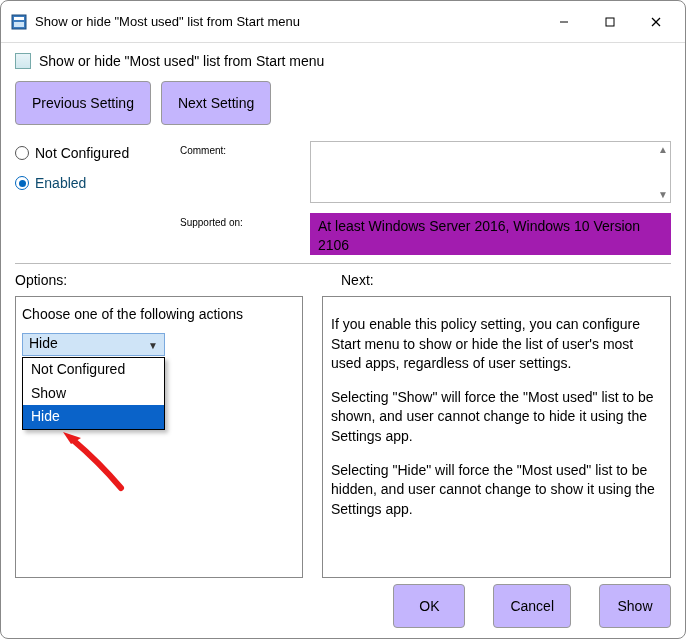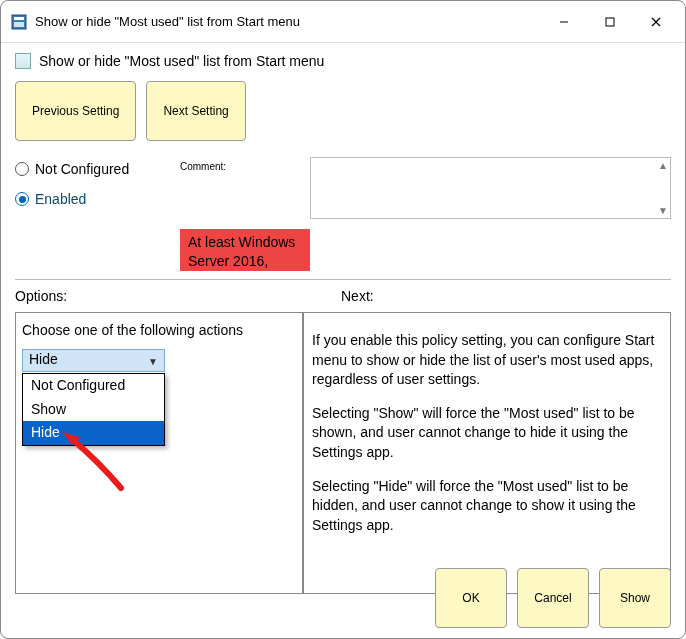--- a/index.html
+++ b/index.html
@@ -48,25 +48,25 @@
     border:1px solid #7aa;
     background: linear-gradient(#e8f4f8,#d0e8ee);
     margin-right:8px;
   }
   .nav-buttons {
     padding: 4px 14px 14px 14px;
     display:flex;
     gap: 10px;
   }
   .btn {
-    background:#fef9c3;
+    background:#c4b5fd;
     border:1px solid #999;
     border-radius:4px;
-    padding: 22px 16px;
-    font-size:12px;
+    padding: 13px 16px;
+    font-size:14px;
     font-family:inherit;
     cursor:pointer;
   }
   
   .config-grid {
     display:grid;
     grid-template-columns: 165px 130px 1fr;
     padding: 2px 14px 0 14px;
     row-gap: 10px;
     align-items: start;
@@ -90,21 +90,21 @@
     background:#fff;
     width:100%;
     height:62px;
   }
   .comment-area .scroll-up, .comment-area .scroll-down {
     position:absolute; right:2px; font-size:10px; color:#777;
   }
   .comment-area .scroll-up { top:2px; }
   .comment-area .scroll-down { bottom:2px; }
   .supported-area {
-    background:#ef4444;
+    background:#a21caf;
     width:100%;
     padding:4px 8px;
     height:42px;
     overflow:hidden;
     font-size:14px;
     line-height:1.35;
   }
   .divider {
     margin: 8px 14px;
     height:1px; background:#bbb;
@@ -112,21 +112,21 @@
   .opts-labels {
     display:flex;
     padding: 0 14px;
     gap: 8px;
   }
   .opts-labels .lab-left { width:300px; }
   .opts-labels .lab-right { padding-left:18px; }
   .panels {
     display:flex;
     padding: 8px 14px 0 14px;
-    gap: 0;
+    gap: 19px;
   }
   .panel {
     border:1px solid #888;
     background:#fff;
     height:282px;
     overflow:hidden;
     font-size:14px;
     line-height:1.4;
   }
   .options-panel { width:288px; padding:8px 6px; position:relative;}
@@ -160,21 +160,21 @@
     cursor:default;
   }
   .dropdown .opt.highlight {
     background:#0a63c9;
     color:#fff;
   }
   .help-panel p { margin:0 0 14px 0; }
   .footer {
     position:absolute;
     bottom:10px; right:14px;
-    display:flex; gap:10px;
+    display:flex; gap:28px;
   }
   .footer .btn { min-width:72px; }
   
   .red-arrow {
     position:absolute;
     left:40px; top:409px;
     width:90px; height:90px;
     pointer-events:none;
     z-index:10;
   }
@@ -232,20 +232,21 @@
       <span>Enabled</span>
     </div>
   </div>
   <div class="label-cell">Comment:</div>
   <div class="comment-area">
     <span class="scroll-up">▲</span>
     <span class="scroll-down">▼</span>
   </div>
 
   <div></div>
+  <div class="label-cell">Supported on:</div>
   <div class="supported-area">At least Windows Server 2016, Windows 10 Version 2106</div>
 </div>
 
 <div class="divider"></div>
 
 <div class="opts-labels">
   <div class="lab-left">Options:</div>
   <div class="lab-right">Next:</div>
 </div>
 

